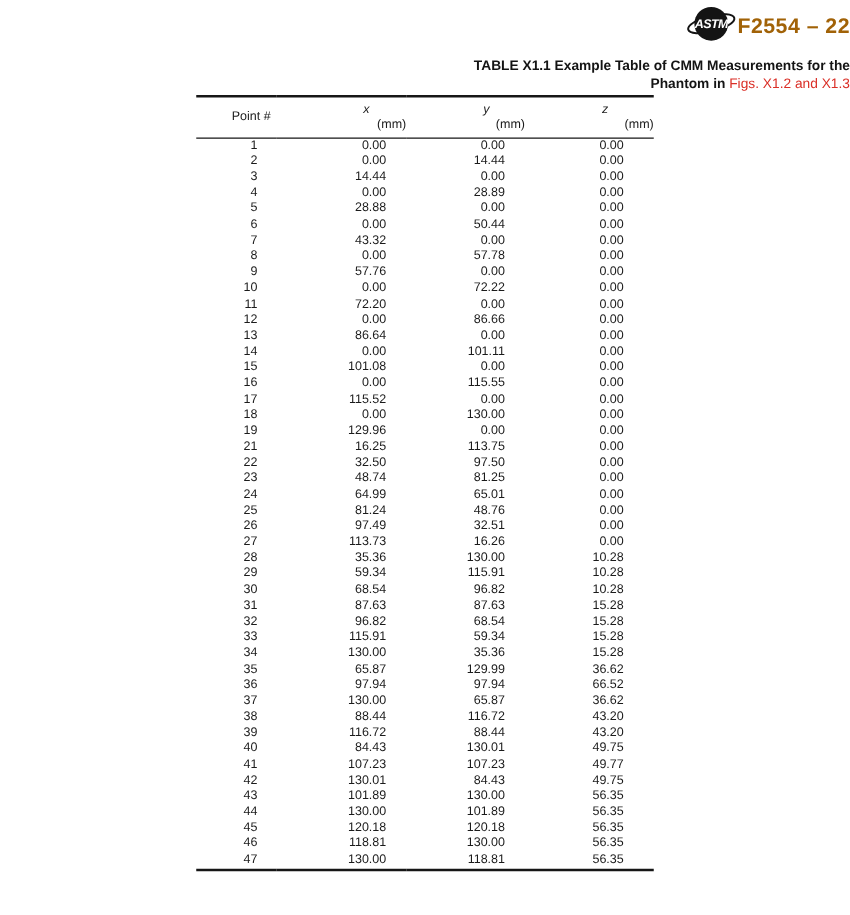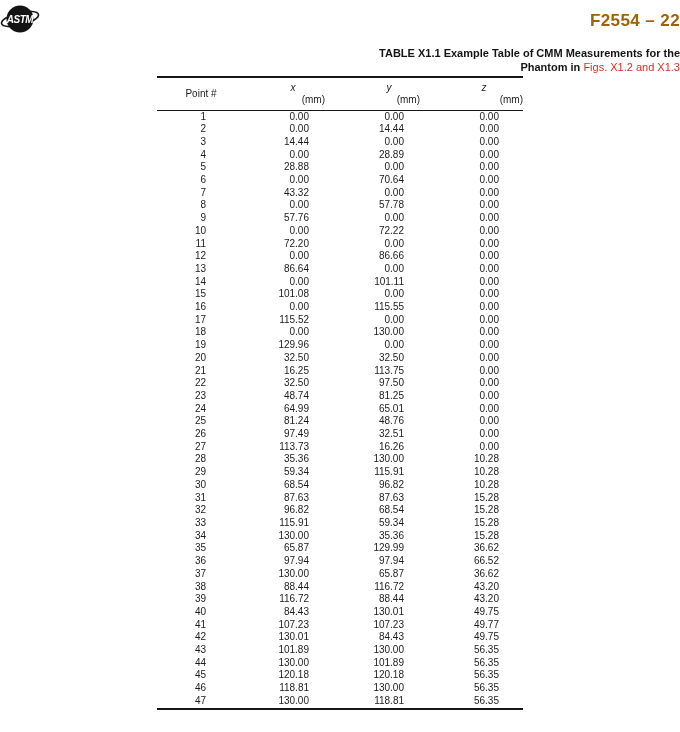--- a/index.html
+++ b/index.html
@@ -8,23 +8,23 @@
     width: 680px;
     height: 732px;
     background: #ffffff;
     font-family: "Liberation Sans", sans-serif;
     color: #1b1b1b;
     overflow: hidden;
   }
 
   .doc-header {
     display: flex;
-    justify-content: space-between;
+    justify-content: flex-end;
     align-items: center;
-    gap: 13px;
+    gap: 1px;
     padding-top: 4px;
     height: 38px;
   }
   .std-code {
     font-size: 17px;
     font-weight: bold;
     letter-spacing: 0.4px;
     color: #a16207;
   }
 
@@ -160,21 +160,21 @@
       </tr>
       <tr>
         <td>5</td>
         <td>28.88</td>
         <td>0.00</td>
         <td>0.00</td>
       </tr>
       <tr>
         <td>6</td>
         <td>0.00</td>
-        <td>70.64</td>
+        <td>50.44</td>
         <td>0.00</td>
       </tr>
       <tr>
         <td>7</td>
         <td>43.32</td>
         <td>0.00</td>
         <td>0.00</td>
       </tr>
       <tr>
         <td>8</td>
@@ -239,26 +239,20 @@
       <tr>
         <td>18</td>
         <td>0.00</td>
         <td>130.00</td>
         <td>0.00</td>
       </tr>
       <tr>
         <td>19</td>
         <td>129.96</td>
         <td>0.00</td>
-        <td>0.00</td>
-      </tr>
-      <tr>
-        <td>20</td>
-        <td>32.50</td>
-        <td>32.50</td>
         <td>0.00</td>
       </tr>
       <tr>
         <td>21</td>
         <td>16.25</td>
         <td>113.75</td>
         <td>0.00</td>
       </tr>
       <tr>
         <td>22</td>

